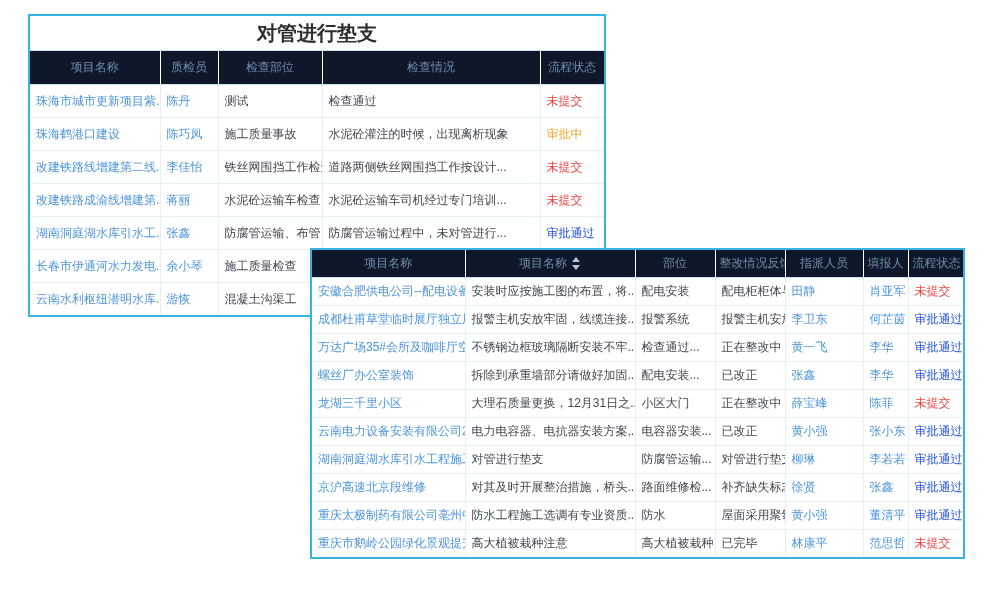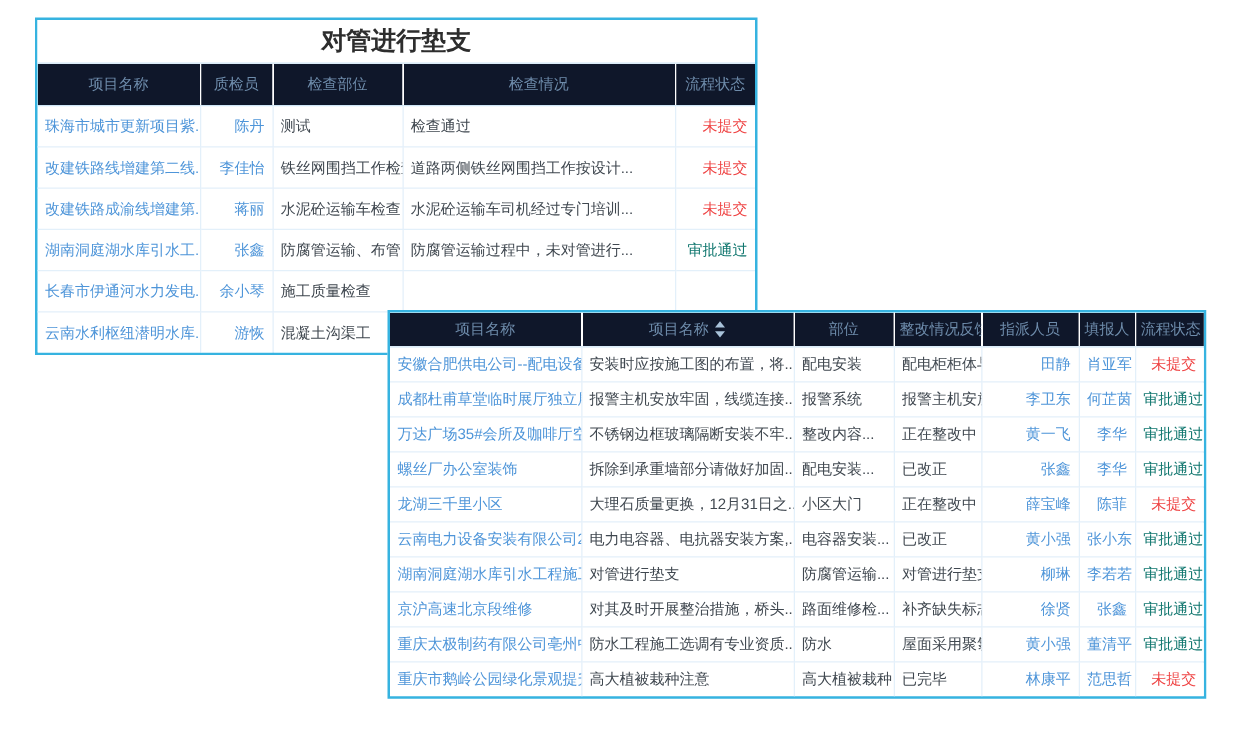--- a/index.html
+++ b/index.html
@@ -35,25 +35,25 @@
     border-right:1px solid #e3f0fa; border-bottom:1px solid #e3f0fa;
     padding:0 6px; white-space:nowrap; overflow:hidden;
     color:#404850; background:#ffffff;
   }
   #inspection-panel td { height:32px; }
   #rectify-panel td   { height:27px; }
   th:last-child, td:last-child { border-right:none; }
   tr:last-child td { border-bottom:none; }
 
   .left { text-align:left; }
-  .center { text-align:right; }
+  .center { text-align:left; }
   .link { color:#4e95d9; cursor:pointer; }
   .st-blue   { color:#ef4444; }
   .st-orange { color:#f5a52b; }
-  .st-green  { color:#0f766e; }
+  .st-green  { color:#1d4ed8; }
 
   .sort-icon {
     display:inline-block; vertical-align:middle; margin-left:4px;
     width:10px; height:13px; position:relative;
   }
   .sort-icon::before {
     content:""; position:absolute; left:1px; top:0;
     border:4px solid transparent; border-top:none; border-bottom:5px solid #a9c3da;
   }
   .sort-icon::after {
@@ -83,20 +83,27 @@
         <th>流程状态</th>
       </tr>
     </thead>
     <tbody id="inspection-tbody">
         <tr>
           <td class="left link">珠海市城市更新项目紫...</td>
           <td class="center link">陈丹</td>
           <td class="left">测试</td>
           <td class="left">检查通过</td>
           <td class="center st-blue">未提交</td>
+        </tr>
+        <tr>
+          <td class="left link">珠海鹤港口建设</td>
+          <td class="center link">陈巧凤</td>
+          <td class="left">施工质量事故</td>
+          <td class="left">水泥砼灌注的时候，出现离析现象</td>
+          <td class="center st-orange">审批中</td>
         </tr>
         <tr>
           <td class="left link">改建铁路线增建第二线...</td>
           <td class="center link">李佳怡</td>
           <td class="left">铁丝网围挡工作检查</td>
           <td class="left">道路两侧铁丝网围挡工作按设计...</td>
           <td class="center st-blue">未提交</td>
         </tr>
         <tr>
           <td class="left link">改建铁路成渝线增建第...</td>
@@ -169,21 +176,21 @@
           <td class="left">报警主机安放牢固，线缆连接...</td>
           <td class="left">报警系统</td>
           <td class="left">报警主机安放...</td>
           <td class="center link">李卫东</td>
           <td class="center link">何芷茵</td>
           <td class="center st-green">审批通过</td>
         </tr>
         <tr>
           <td class="left link">万达广场35#会所及咖啡厅空...</td>
           <td class="left">不锈钢边框玻璃隔断安装不牢...</td>
-          <td class="left">整改内容...</td>
+          <td class="left">检查通过...</td>
           <td class="left">正在整改中</td>
           <td class="center link">黄一飞</td>
           <td class="center link">李华</td>
           <td class="center st-green">审批通过</td>
         </tr>
         <tr>
           <td class="left link">螺丝厂办公室装饰</td>
           <td class="left">拆除到承重墙部分请做好加固...</td>
           <td class="left">配电安装...</td>
           <td class="left">已改正</td>

